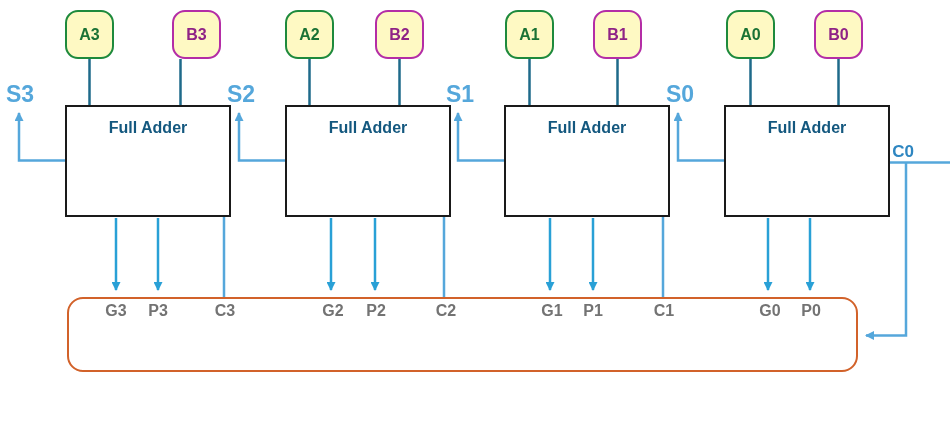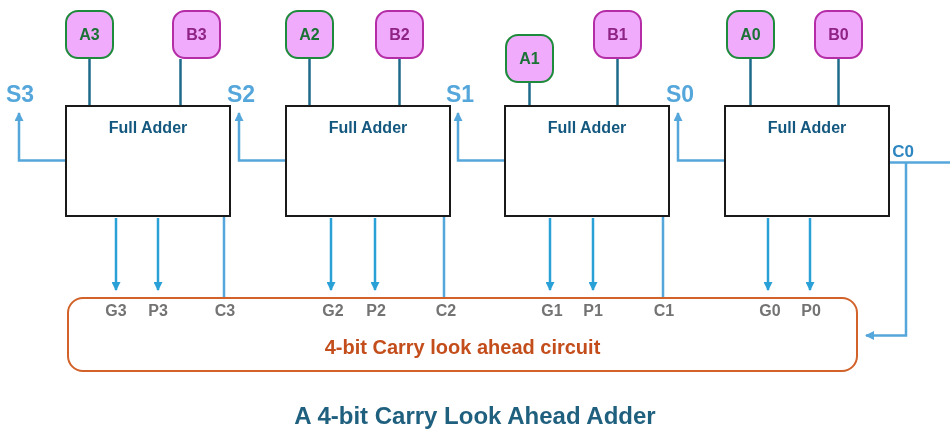--- a/index.html
+++ b/index.html
@@ -25,21 +25,21 @@
     top: 10px;
     width: 49px;
     height: 49px;
     box-sizing: border-box;
     border-radius: 13px;
     display: flex;
     align-items: center;
     justify-content: center;
     font-weight: 700;
     font-size: 16px;
-    background: #f0abfc;
+    background: #fef9c3;
   }
   .inbox.green  { border: 2.5px solid #1E8A3C; color: #1A7235; }
   .inbox.magenta{ border: 2.5px solid #B42DA6; color: #8F2386; }
   .fa {
     position: absolute;
     top: 105px;
     width: 166px;
     height: 112px;
     box-sizing: border-box;
     border: 2.5px solid #1a1a1a;
@@ -152,21 +152,21 @@
     <line x1="550" y1="218" x2="550" y2="290" stroke="#29A0D6" stroke-width="2.5" marker-end="url(#arr-mid)"></line>
     <line x1="593" y1="218" x2="593" y2="290" stroke="#29A0D6" stroke-width="2.5" marker-end="url(#arr-mid)"></line>
     <line x1="768" y1="218" x2="768" y2="290" stroke="#29A0D6" stroke-width="2.5" marker-end="url(#arr-mid)"></line>
     <line x1="810" y1="218" x2="810" y2="290" stroke="#29A0D6" stroke-width="2.5" marker-end="url(#arr-mid)"></line>
   </svg>
 
   <div class="inbox green" style="left:65px;">A3</div>
   <div class="inbox magenta" style="left:156px;margin-left:16px;">B3</div>
   <div class="inbox green" style="left:285px;">A2</div>
   <div class="inbox magenta" style="left:375px;">B2</div>
-  <div class="inbox green" style="left:505px;margin-top:24px;">A1</div>
+  <div class="inbox green" style="left:505px;">A1</div>
   <div class="inbox magenta" style="left:593px;">B1</div>
   <div class="inbox green" style="left:726px;">A0</div>
   <div class="inbox magenta" style="left:814px;">B0</div>
 
   <div class="fa" style="left:65px;">
     <span class="fa-label">Full Adder</span>
   </div>
   <div class="fa" style="left:285px;">
     <span class="fa-label">Full Adder</span>
   </div>
@@ -191,17 +191,15 @@
   <div class="pin-label" style="left:225px;">C3</div>
   <div class="pin-label" style="left:333px;">G2</div>
   <div class="pin-label" style="left:376px;">P2</div>
   <div class="pin-label" style="left:446px;">C2</div>
   <div class="pin-label" style="left:552px;">G1</div>
   <div class="pin-label" style="left:593px;">P1</div>
   <div class="pin-label" style="left:664px;">C1</div>
   <div class="pin-label" style="left:770px;">G0</div>
   <div class="pin-label" style="left:811px;">P0</div>
 
-  <div class="cla-label">4-bit Carry look ahead circuit</div>
-
-  <div class="title">A 4-bit Carry Look Ahead Adder</div>
+
 
 </div>
 
 </body></html>

